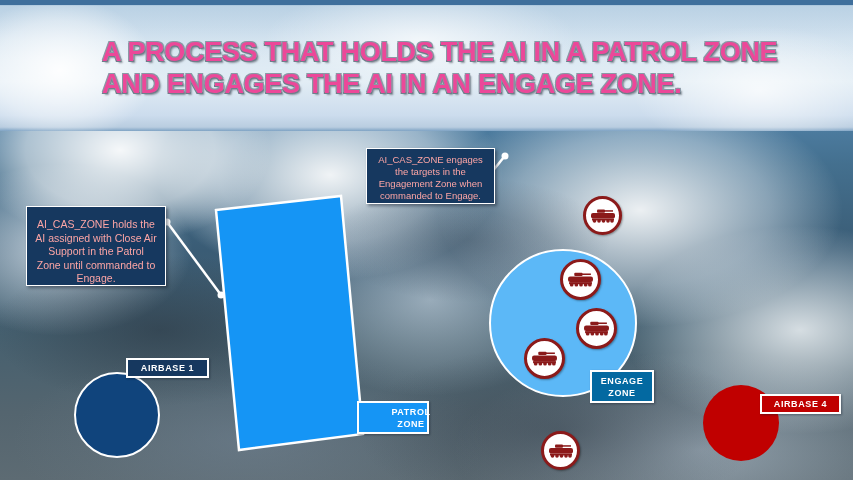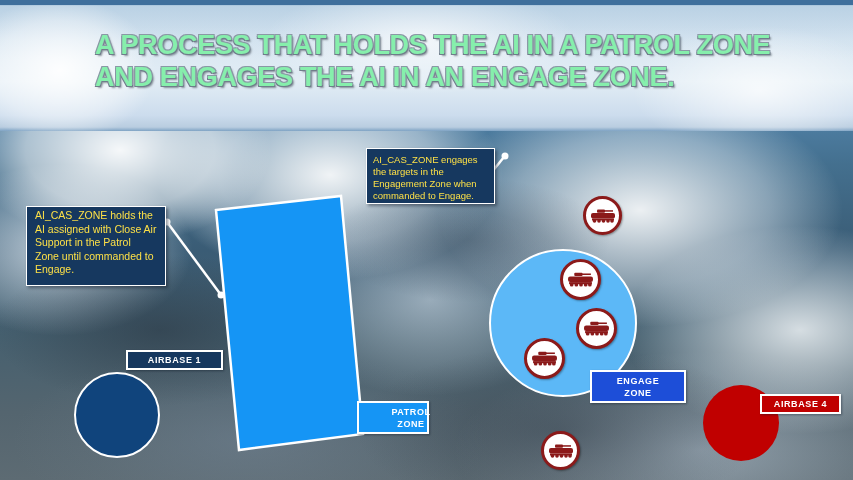--- a/index.html
+++ b/index.html
@@ -31,55 +31,55 @@
     background:linear-gradient(180deg,#2f5d8a 0%,#4b7da8 3px,#c3d6e6 6px,#d8e6f1 30%,#e2edf5 62%,#ccdced 88%,#b9cde0 97%,#7fa3c4 100%);
     overflow:hidden;}
   .header-clouds{position:absolute;inset:0;
     background:
       radial-gradient(ellipse 120px 90px at 60px 70px, rgba(255,255,255,.95) 0%, rgba(255,255,255,.4) 55%, rgba(255,255,255,0) 80%),
       radial-gradient(ellipse 200px 70px at 420px 40px, rgba(255,255,255,.7) 0%, rgba(255,255,255,0) 78%),
       radial-gradient(ellipse 160px 80px at 760px 90px, rgba(255,255,255,.75) 0%, rgba(255,255,255,0) 80%),
       linear-gradient(180deg, rgba(167,199,224,.35) 0%, rgba(255,255,255,0) 45%);
     pointer-events:none;}
   .header-topline{position:absolute;left:0;top:0;width:853px;height:5px;background:#3f6f9c;}
-  h1.title{position:absolute;left:86px;top:20px;width:700px;margin:9px;
+  h1.title{position:absolute;left:86px;top:20px;width:700px;margin:16px;
     font-size:27px;line-height:32px;font-weight:bold;letter-spacing:-.3px;
-    color:#86efac;
+    color:#ec4899;
     text-shadow:
       -1px -1px 0 #8a98a5, 1px -1px 0 #8a98a5, -1px 1px 0 #6f7d8a, 1px 1px 0 #6f7d8a,
       2px 2px 2px rgba(60,70,80,.55);}
 
   
   .circle{position:absolute;border-radius:50%;}
   .airbase1{left:74px;top:372px;width:86px;height:86px;background:#10447c;border:2px solid #ffffff;box-sizing:border-box;}
   .airbase4{left:703px;top:385px;width:76px;height:76px;background:#c00000;}
 
   .engage-zone{left:489px;top:249px;width:148px;height:148px;background:#5cb8f7;border:2px solid #ffffff;box-sizing:border-box;}
 
   .patrol-zone{position:absolute;left:205px;top:188px;width:170px;height:270px;}
   .patrol-zone svg{display:block;}
 
   
   .callout{position:absolute;background:#16385f;border:1px solid #ffffff;
-    color:#fde047;text-align:left;box-sizing:border-box;
+    color:#fca5a5;text-align:center;box-sizing:border-box;
     box-shadow:2px 2px 3px rgba(10,20,35,.45);}
-  .callout .inner{padding:2px 8px;font-size:10.5px;line-height:13.5px;}
+  .callout .inner{padding:11px 8px;font-size:10.5px;line-height:13.5px;}
   .callout-left{left:26px;top:206px;width:140px;height:80px;}
   .callout-top{left:366px;top:148px;width:129px;height:56px;}
   .callout-top .inner{padding:5px 6px;font-size:9.5px;line-height:12px;}
 
   
   .chip{position:absolute;border:2px solid #ffffff;box-sizing:border-box;
     color:#ffffff;text-align:center;font-size:9px;font-weight:bold;letter-spacing:.6px;
     display:flex;align-items:center;justify-content:center;
     box-shadow:1px 1px 2px rgba(10,20,35,.4);}
   .chip span{display:block;line-height:12px;}
-  .chip-airbase1{left:126px;top:350px;width:97px;height:20px;background:#16385f;}
+  .chip-airbase1{left:126px;top:358px;width:83px;height:20px;background:#16385f;}
   .chip-patrol{left:357px;top:401px;width:72px;height:33px;background:#1595f5;padding-left:36px;}
-  .chip-engage{left:590px;top:370px;width:96px;height:33px;background:#1d4ed8;}
+  .chip-engage{left:590px;top:370px;width:64px;height:33px;background:#0369a1;}
   .chip-airbase4{left:760px;top:394px;width:81px;height:20px;background:#c00000;text-align:right;}
 
   
   .leader{position:absolute;left:0;top:0;width:853px;height:480px;pointer-events:none;}
 
   
   .target{position:absolute;border-radius:50%;background:#ffffff;
     border:3px solid #8b1a1a;box-sizing:border-box;
     display:flex;align-items:center;justify-content:center;
     box-shadow:1px 1px 2px rgba(0,0,0,.35);}

